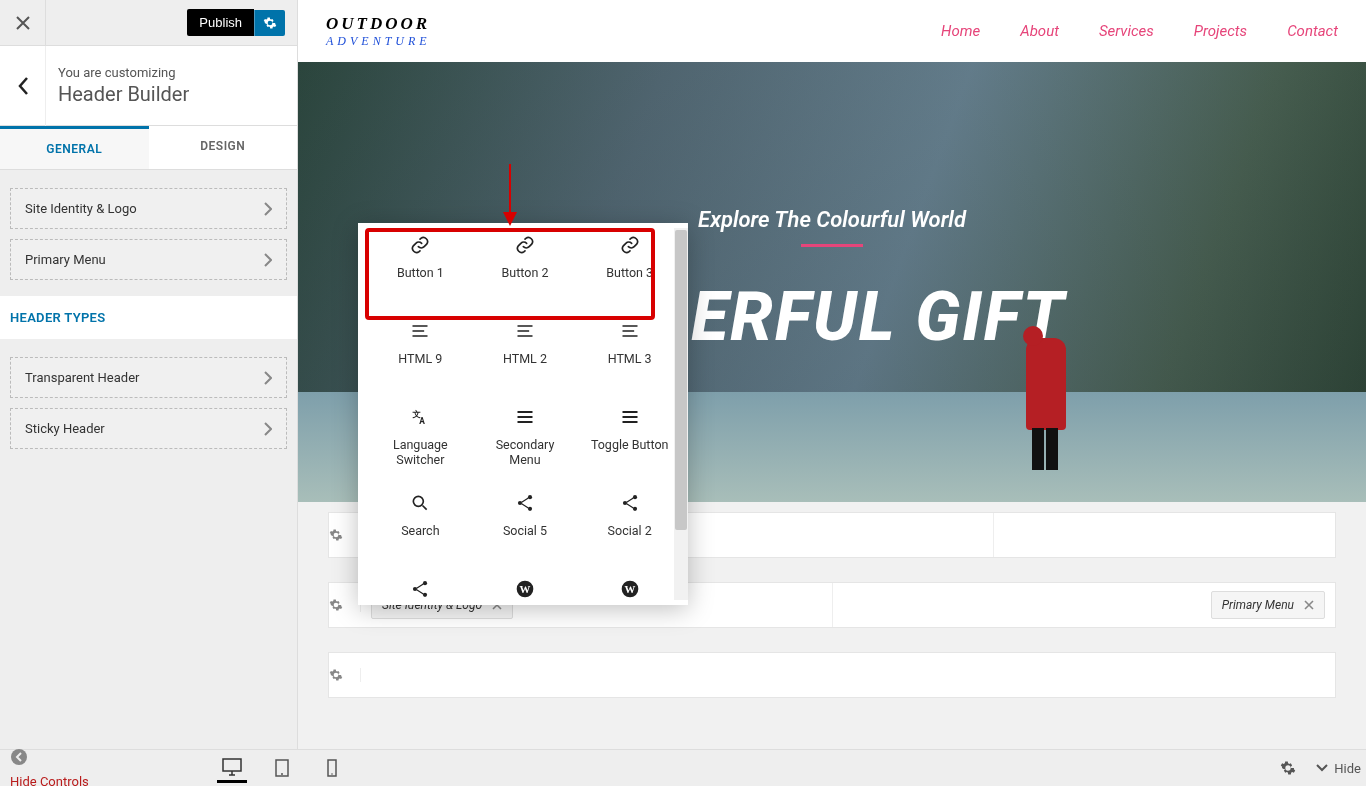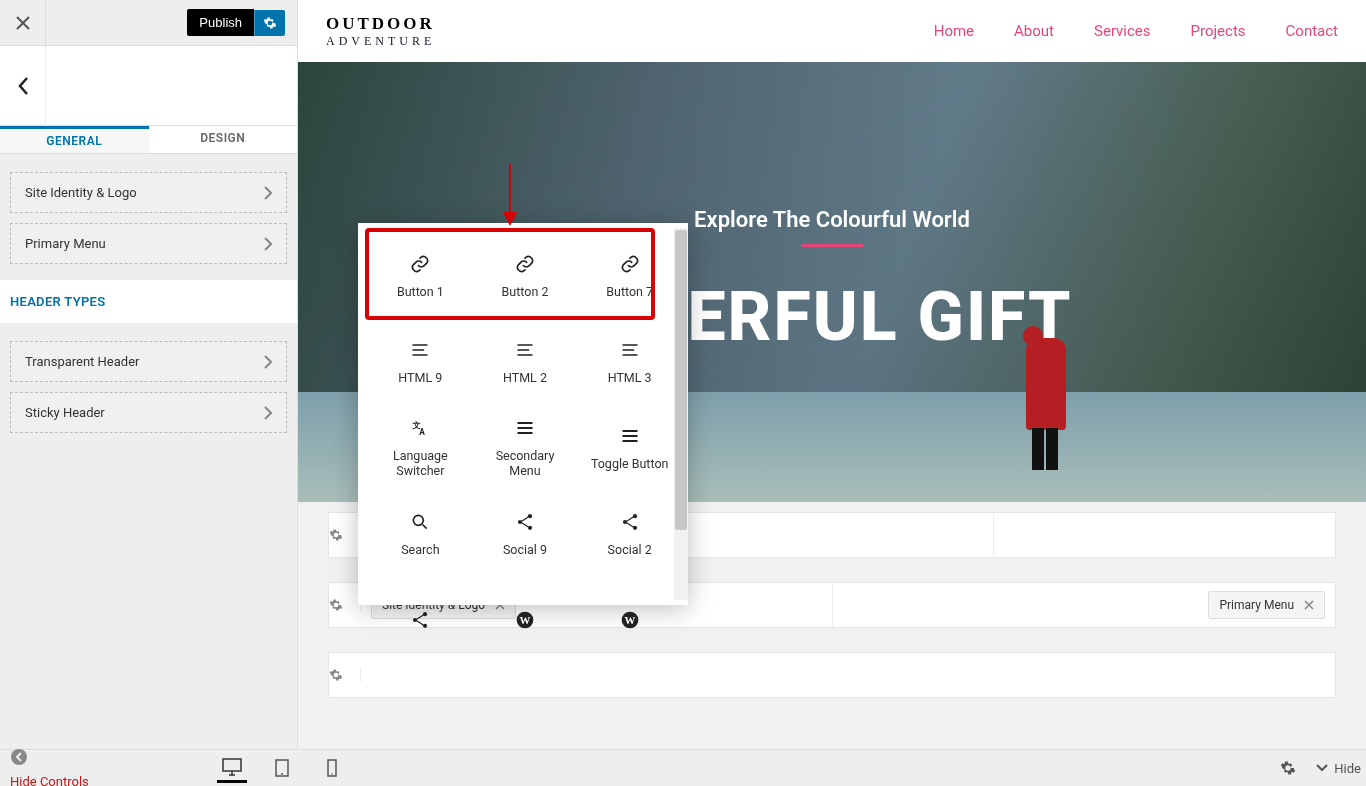--- a/index.html
+++ b/index.html
@@ -13,35 +13,35 @@
   .publish-btn { background:#000000; color:#fff; border:none; padding:6px 12px; font-size:13px; border-radius:2px 0 0 2px; cursor:pointer;}
   .publish-gear { background:#0073aa; color:#fff; border:none; padding:6px 8px; border-radius:0 2px 2px 0; border-left:1px solid rgba(255,255,255,.3); cursor:pointer;}
   
   .sidebar-header { background:#fff; height:80px; display:flex; align-items:center; border-bottom:1px solid #ddd;}
   .back-btn { width:46px; height:80px; display:flex; align-items:center; justify-content:center; cursor:pointer; color:#333; border-right:1px solid #eee;}
   .sidebar-header-text { padding-left:12px;}
   .customizing-label { font-size:13px; color:#555;}
   .section-title { font-size:20px; color:#555; margin-top:2px;}
 
   .tabs { display:flex; background:#fff; border-bottom:1px solid #ddd;}
-  .tab { flex:1; text-align:center; padding:5px 0; font-size:12px; font-weight:600; letter-spacing:.5px; color:#666; cursor:pointer;}
+  .tab { flex:1; text-align:center; padding:13px 0; font-size:12px; font-weight:600; letter-spacing:.5px; color:#666; cursor:pointer;}
   .tab.active { color:#0073aa; border-top:3px solid #0073aa; background:#f7f7f7;}
 
   .option-block { padding:18px 10px 6px;}
   .option-item { background:#f0f0f0; border:1px dashed #bbb; padding:12px 14px; margin-bottom:10px; display:flex; align-items:center; justify-content:space-between; cursor:pointer; font-size:13px; color:#333;}
   .option-item .chev { color:#888;}
 
   .section-label { background:#fff; padding:14px 10px; font-size:13px; font-weight:600; color:#0073aa; letter-spacing:.3px;}
 
   
-  .preview { position:absolute; left:298px; top:0; width:1068px; height:749px; background:#f1f1f1; overflow:hidden;}
+  .preview { position:absolute; left:298px; top:0; width:1068px; height:749px; background:#f1f1f1; overflow:hidden;font-style:italic;}
   .site-header { height:62px; background:#fff; display:flex; align-items:center; justify-content:space-between; padding:0 28px;}
   .logo { font-family: Georgia, serif; letter-spacing:3px; }
   .logo-line1 { font-size:17px; font-weight:700; color:#000;}
-  .logo-line2 { font-size:12px; color:#0f172a; letter-spacing:4px;}
+  .logo-line2 { font-size:12px; color:#1d4ed8; letter-spacing:4px;}
   .nav { display:flex; gap:40px;}
   .nav a { color:#e6457a; text-decoration:none; font-size:15px;}
 
   .hero { height:440px; background:linear-gradient(rgba(30,40,50,.15),rgba(30,40,50,.25)), linear-gradient(110deg,#2d4a3e 0%,#586f7a 30%,#6e8a99 55%,#4d6654 80%,#2b4431 100%); position:relative; display:flex; flex-direction:column; align-items:center; justify-content:center; color:#fff;}
   .hero::before{content:'';position:absolute;left:0;right:0;bottom:0;height:110px;background:linear-gradient(#7e9fab,#a8beb9);}
   .hero-sub { font-size:22px; font-weight:600; z-index:2;}
   .hero-sub-underline { width:62px; height:3px; background:#e6457a; margin:12px auto 0; z-index:2;}
   .hero-title { font-size:68px; font-weight:800; letter-spacing:2px; margin-top:30px; z-index:2;}
   .hiker { position:absolute; right:300px; bottom:72px; width:40px; height:92px; background:#b51f24; border-radius:12px 12px 4px 4px; z-index:2;}
   .hiker::after{content:'';position:absolute;left:-3px;top:-12px;width:20px;height:20px;border-radius:50%;background:#b51f24;}
@@ -56,21 +56,21 @@
   .row-divider2 { position:absolute; top:0; bottom:0; left:33%; width:1px; background:#eee;}
   .row-divider3 { position:absolute; top:0; bottom:0; left:66%; width:1px; background:#eee;}
   .chip { background:#f5f5f5; border:1px solid #ddd; border-radius:2px; padding:6px 10px; font-size:12px; display:inline-flex; align-items:center; gap:10px;}
   .chip .chip-x { color:#888; cursor:pointer;}
   
   
   .popup { position:absolute; left:358px; top:223px; width:330px; height:382px; background:#fff; box-shadow:0 4px 24px rgba(0,0,0,.25); z-index:20;}
   .popup-scroll { position:absolute; right:0; top:5px; bottom:5px; width:14px; background:#f1f1f1;}
   .popup-scroll-thumb { position:absolute; right:1px; top:2px; width:12px; height:300px; background:#c7c7c7; border-radius:2px;}
   .popup-grid { padding:10px 6px 10px 10px; display:grid; grid-template-columns:repeat(3,1fr); gap:0; overflow:hidden;}
-  .popup-cell { height:86px; display:flex; flex-direction:column; align-items:center; justify-content:center; gap:10px; font-size:12.5px; color:#333; text-align:center; padding:2px 6px; cursor:pointer;}
+  .popup-cell { height:86px; display:flex; flex-direction:column; align-items:center; justify-content:flex-start; gap:10px; font-size:12.5px; color:#333; text-align:center; padding:2px 6px; cursor:pointer;}
   .popup-cell .picon { font-size:18px; color:#222;}
   .highlight-box { position:absolute; left:365px; top:228px; width:290px; height:92px; border:4px solid #d80000; border-radius:4px; z-index:21; pointer-events:none;}
 
   
   .arrow-svg { position:absolute; left:500px; top:164px; z-index:22;}
 
   
   .bottom-bar { position:absolute; left:0; bottom:0; width:1366px; height:37px; background:#eee; border-top:1px solid #ddd; display:flex; align-items:center; justify-content:space-between;}
   .bb-left { display:flex; align-items:center; gap:8px; padding-left:10px;}
   .hide-controls { display:flex; align-items:flex-start; gap:8px; color:#b91c1c; cursor:pointer; font-size:13px;flex-direction:column;}
@@ -102,20 +102,24 @@
       </button>
     </div>
   </div>
 
   <div class="sidebar-header">
     <div class="back-btn">
       <svg width="12" height="20" viewBox="0 0 12 20">
           <path d="M10 2 L3 10 L10 18" stroke="#222" stroke-width="2.5" fill="none"></path>
         </svg>
     </div>
+    <div class="sidebar-header-text">
+      <div class="customizing-label">You are customizing</div>
+      <div class="section-title">Header Builder</div>
+    </div>
   </div>
 
   <div class="tabs">
     <div class="tab active">GENERAL</div>
     <div class="tab">DESIGN</div>
   </div>
 
   <div class="option-block">
     <div class="option-item">
       <span>Site Identity &amp; Logo</span>
@@ -246,21 +250,21 @@
           </svg>
         </div>
         <div>Button 2</div>
       </div>
       <div class="popup-cell">
         <div class="picon">
           <svg width="20" height="20" viewBox="0 0 24 24">
             <path d="M10 14a5 5 0 007 0l3-3a5 5 0 00-7-7l-1 1M14 10a5 5 0 00-7 0l-3 3a5 5 0 007 7l1-1" stroke="#222" stroke-width="2" fill="none" stroke-linecap="round"></path>
           </svg>
         </div>
-        <div>Button 7</div>
+        <div>Button 3</div>
       </div>
       <div class="popup-cell">
         <div class="picon">
           <svg width="20" height="20" viewBox="0 0 24 24">
             <path d="M3 6h18M3 12h14M3 18h18" stroke="#222" stroke-width="2"></path>
           </svg>
         </div>
         <div>HTML 9</div>
       </div>
       <div class="popup-cell">
@@ -315,21 +319,21 @@
       </div>
       <div class="popup-cell">
         <div class="picon">
           <svg width="20" height="20" viewBox="0 0 24 24">
             <circle cx="6" cy="12" r="2.5" fill="#222"></circle>
             <circle cx="18" cy="5" r="2.5" fill="#222"></circle>
             <circle cx="18" cy="19" r="2.5" fill="#222"></circle>
             <path d="M8 11l8-5M8 13l8 5" stroke="#222" stroke-width="1.5"></path>
           </svg>
         </div>
-        <div>Social 9</div>
+        <div>Social 5</div>
       </div>
       <div class="popup-cell">
         <div class="picon">
           <svg width="20" height="20" viewBox="0 0 24 24">
             <circle cx="6" cy="12" r="2.5" fill="#222"></circle>
             <circle cx="18" cy="5" r="2.5" fill="#222"></circle>
             <circle cx="18" cy="19" r="2.5" fill="#222"></circle>
             <path d="M8 11l8-5M8 13l8 5" stroke="#222" stroke-width="1.5"></path>
           </svg>
         </div>

